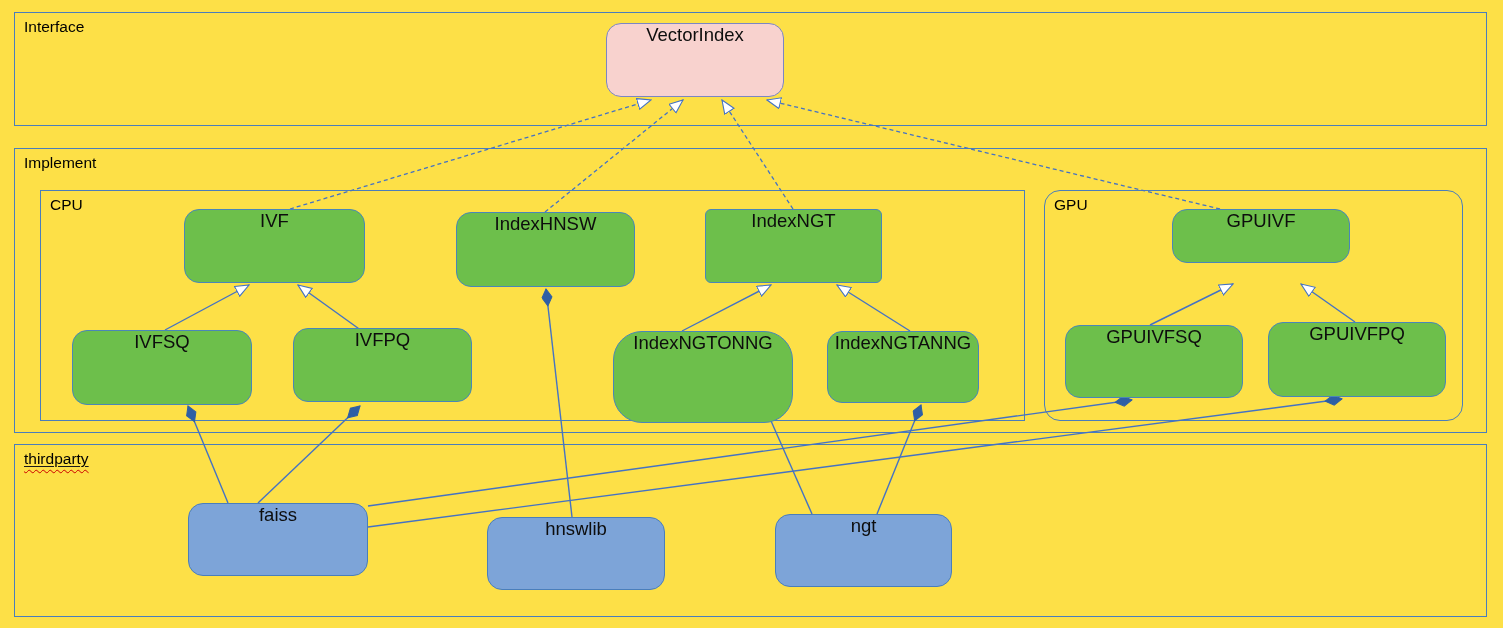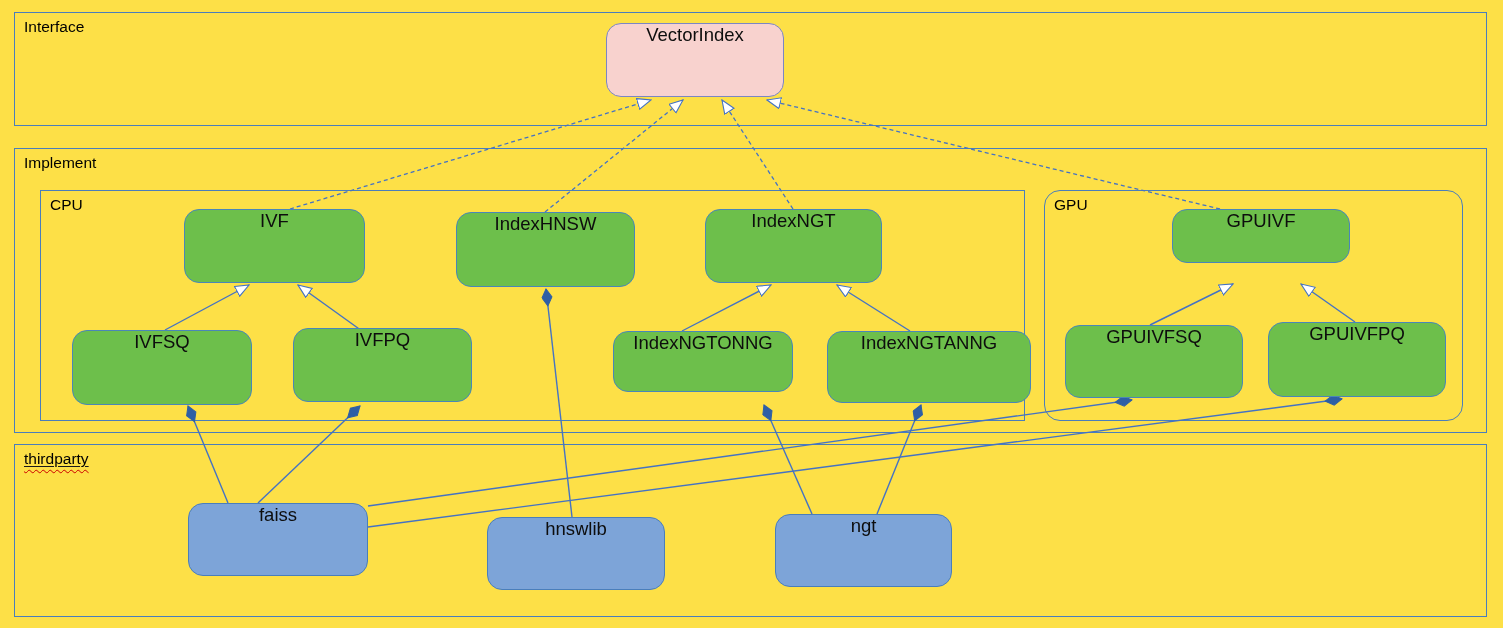--- a/index.html
+++ b/index.html
@@ -25,25 +25,25 @@
   
   .node{position:absolute;border-radius:15px;box-sizing:border-box;
         display:flex;justify-content:center;
         font-family:Liberation Sans, sans-serif;font-size:18.5px;color:#0d0d0d;}
   .node.cls {background:#6dbf4b;border:1.6px solid #4a86b8;}
   .node.itf {background:#f8d2ce;border:1.6px solid #7b86c3;}
   .node.lib {background:#7da4d8;border:1.6px solid #4a7ebb;}
   #n-vectorindex {left:606px; top:23px;  width:178px;height:74px;}
   #n-ivf         {left:184px; top:209px; width:181px;height:74px;}
   #n-indexhnsw   {left:456px; top:212px; width:179px;height:75px;}
-  #n-indexngt    {left:705px; top:209px; width:177px;height:74px;}
+  #n-indexngt    {left:705px; top:209px; width:177px;height:74px;border-radius:6px;}
   #n-ivfsq       {left:72px;  top:330px; width:180px;height:75px;}
   #n-ivfpq       {left:293px; top:328px; width:179px;height:74px;}
-  #n-indexngtonng{left:613px; top:331px; width:180px;height:61px;}
-  #n-indexngtanng{left:827px; top:331px; width:204px;height:72px;}
+  #n-indexngtonng{left:613px; top:331px; width:180px;height:92px;border-radius:29px;}
+  #n-indexngtanng{left:827px; top:331px; width:152px;height:72px;}
   #n-gpuivf      {left:1172px;top:209px; width:178px;height:54px;}
   #n-gpuivfsq    {left:1065px;top:325px; width:178px;height:73px;}
   #n-gpuivfpq    {left:1268px;top:322px; width:178px;height:75px;}
   #n-faiss       {left:188px; top:503px; width:180px;height:73px;}
   #n-hnswlib     {left:487px; top:517px; width:178px;height:73px;}
   #n-ngt         {left:775px; top:514px; width:177px;height:73px;}
 </style>
 </head>
 <body>
 

